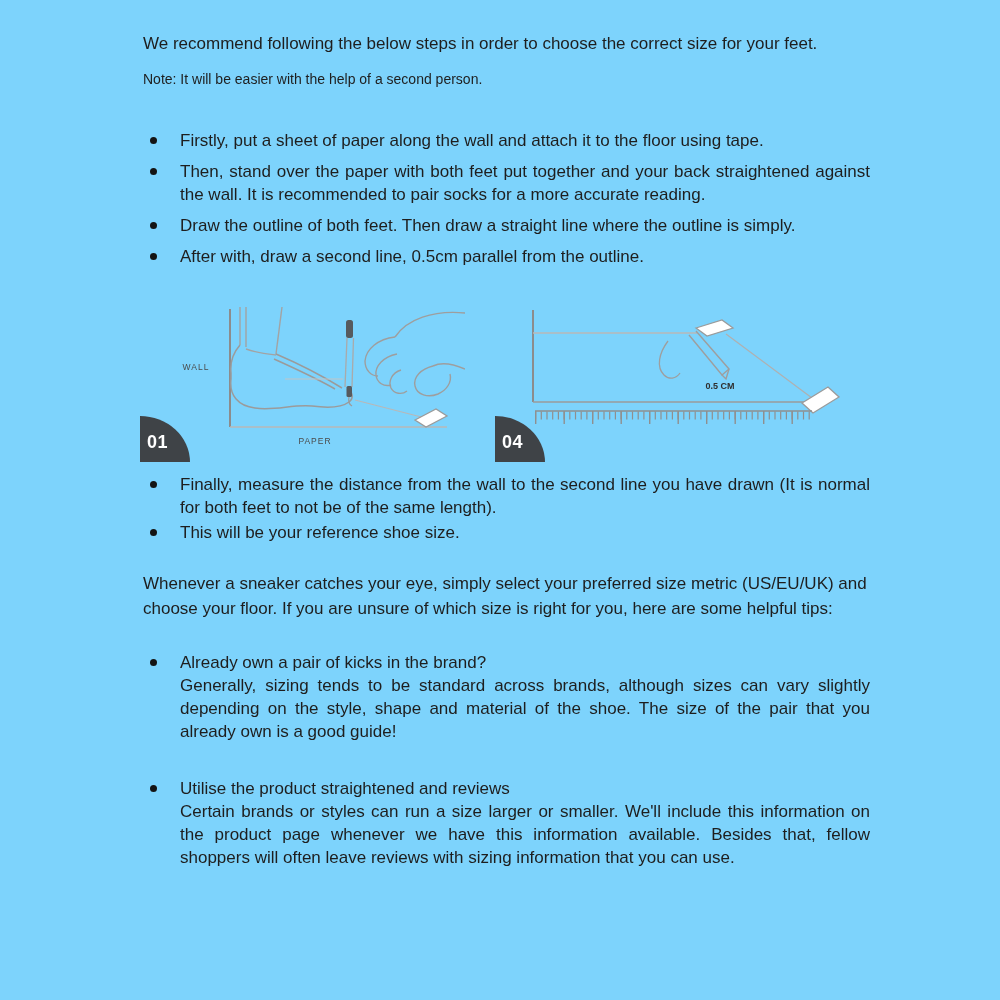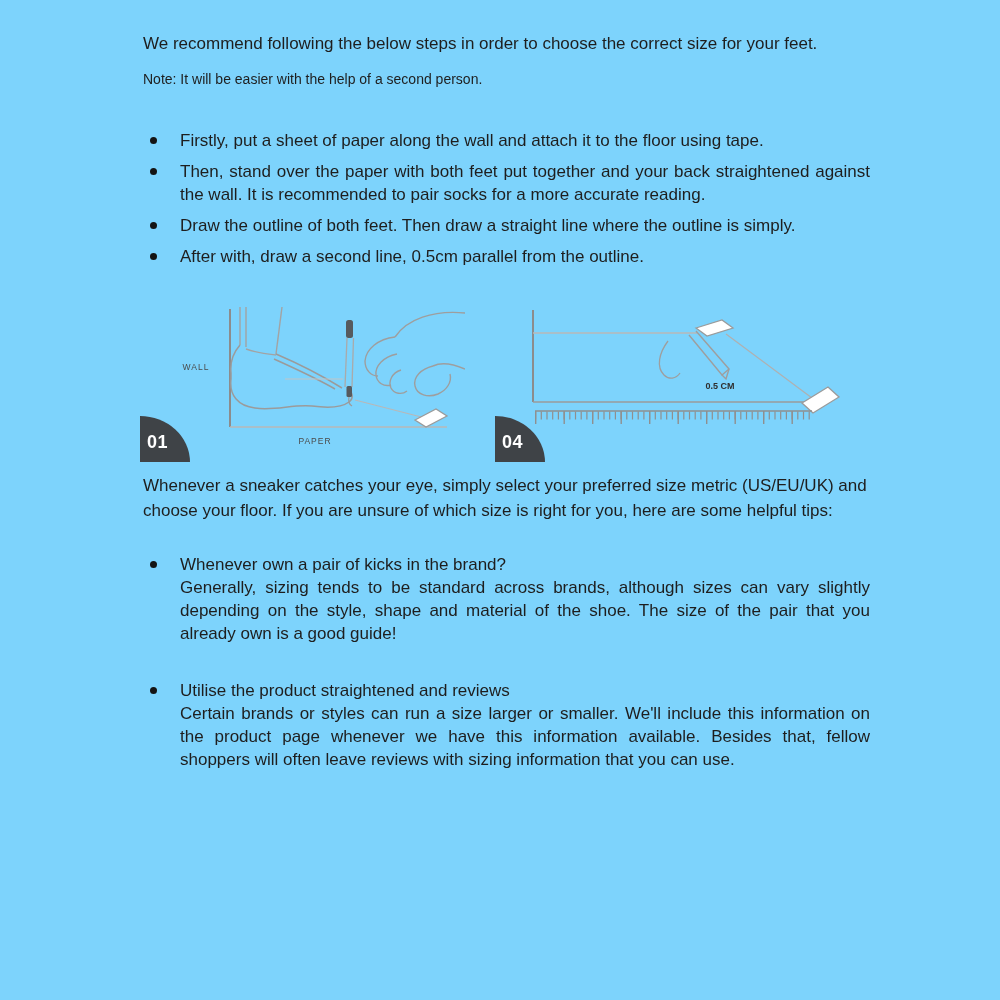--- a/index.html
+++ b/index.html
@@ -142,31 +142,43 @@
           <line x1="35" y1="110.5" x2="312" y2="110.5" stroke="#8f8f8f" stroke-width="13" stroke-dasharray="1.4 27.1"></line>
         </g>
       </svg>
       <div class="badge">
         <span>04</span>
       </div>
     </div>
   </div>
 
   <div class="results">
+    <div class="li">
+      <span class="dot">
+          <i></i>
+        </span>
+      <span class="li-text">Finally, measure the distance from the wall to the second line you have drawn (It is normal for both feet to not be of the same length).</span>
+    </div>
+    <div class="li">
+      <span class="dot">
+          <i></i>
+        </span>
+      <span class="li-text">This will be your reference shoe size.</span>
+    </div>
   </div>
 
   <p class="para" style="margin-top:27px;line-height:25px;">Whenever a sneaker catches your eye, simply select your preferred size metric (US/EU/UK) and choose your floor. If you are unsure of which size is right for you, here are some helpful tips:</p>
 
   <div class="tips-list">
     <div class="li">
       <span class="dot">
           <i></i>
         </span>
       <span class="li-text">
-        <div class="tip-title">Whenever own a pair of kicks in the brand?</div>
+        <div class="tip-title">Already own a pair of kicks in the brand?</div>
         <div>Generally, sizing tends to be standard across brands, although sizes can vary slightly depending on the style, shape and material of the shoe. The size of the pair that you already own is a good guide!</div>
       </span>
     </div>
     <div class="li">
       <span class="dot">
           <i></i>
         </span>
       <span class="li-text">
         <div class="tip-title">Utilise the product straightened and reviews</div>
         <div>Certain brands or styles can run a size larger or smaller. We'll include this information on the product page whenever we have this information available. Besides that, fellow shoppers will often leave reviews with sizing information that you can use.</div>

